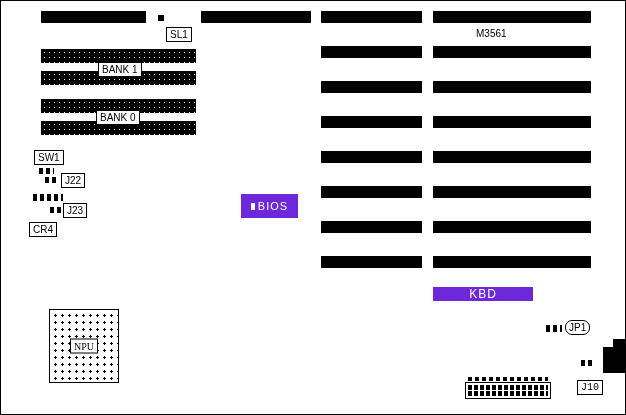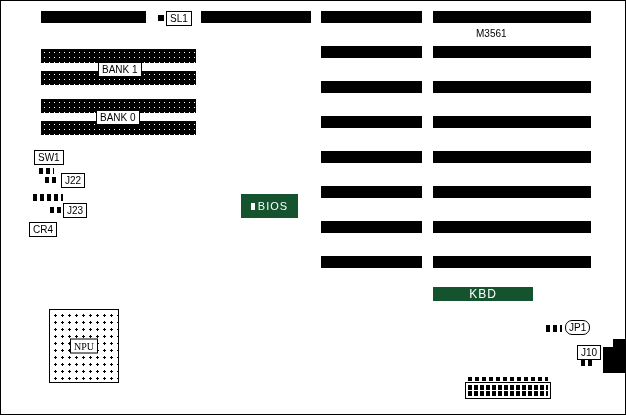--- a/index.html
+++ b/index.html
@@ -27,21 +27,21 @@
 
   .label-box {
     position:absolute; border:1px solid #000; background:#fff;
     font-size:10px; line-height:11px; padding:1px 3px; white-space:nowrap;
   }
   .pin-row {
     position:absolute; height:6px;
     background-image: repeating-linear-gradient(90deg, #000 0 4px, rgba(0,0,0,0) 4px 7px);
   }
   .chip-black {
-    position:absolute; background:#14532d; color:#fff;
+    position:absolute; background:#6d28d9; color:#fff;
     display:flex; align-items:center; justify-content:center;
     font-size:11px; letter-spacing:1px;
   }
   [data-name="bios-chip"] { left:240px; top:193px; width:57px; height:24px; }
   [data-name="kbd-bios-box"] { left:432px; top:286px; width:100px; height:14px; font-size:12px; }
   .white-notch { display:inline-block; width:4px; height:7px; background:#fff; margin-right:3px; }
 
   [data-name="npu-socket"] {
     position:absolute; left:48px; top:308px; width:68px; height:72px;
     border:1px solid #000;
@@ -66,21 +66,21 @@
   .din-step { position:absolute; left:612px; top:338px; width:12px; height:10px; background:#000; }
   .sq-marker { position:absolute; width:6px; height:6px; background:#000; }
 </style>
 </head>
 <body>
 
 <div class="board" data-name="motherboard-diagram">
 
   <div class="bar" data-name="cache-slot-bar" style="left:40px; top:10px; width:105px;"></div>
   <div class="sq-marker" data-name="sl1-marker" style="left:157px; top:14px;"></div>
-  <div class="label-box" data-name="sl1-label" style="left:165px; top:10px;text-align:center;">SL1</div>
+  <div class="label-box" data-name="sl1-label" style="left:165px; top:26px;text-align:center;">SL1</div>
   <div class="bar" data-name="cache-slot-bar2" style="left:200px; top:10px; width:110px;"></div>
 
   <div class="slot-col" data-name="slot-column-left">
       <div class="slot" data-name="expansion-slot"></div>
       <div class="slot" data-name="expansion-slot"></div>
       <div class="slot" data-name="expansion-slot"></div>
       <div class="slot" data-name="expansion-slot"></div>
       <div class="slot" data-name="expansion-slot"></div>
       <div class="slot" data-name="expansion-slot"></div>
       <div class="slot" data-name="expansion-slot"></div>
@@ -134,21 +134,21 @@
     <span data-name="kbd-label">KBD</span>
   </div>
 
   <div class="pin-row" data-name="jp1-pins" style="left:545px; top:324px; width:16px; height:7px;"></div>
   <div class="label-box" data-name="jp1-label" style="left:564px; top:319px;border-radius:7px;">JP1</div>
 
   <div class="din-step" data-name="keyboard-connector-step"></div>
   <div class="din-main" data-name="keyboard-connector"></div>
 
   <div class="pin-row" data-name="j10-pins" style="left:580px; top:359px; width:12px;"></div>
-  <div class="label-box" data-name="j10-label" style="left:576px; top:344px;">J10</div>
+  <div class="label-box" data-name="j10-label" style="left:576px; top:379px;font-family:Liberation Mono, monospace;">J10</div>
 
   <div class="pin-row" data-name="pin-header-ticks" style="left:467px; top:376px; width:80px; height:4px;"></div>
   <div data-name="pin-header-block">
     <div class="hdr-row top" data-name="pin-header-row-top"></div>
     <div class="hdr-row bottom" data-name="pin-header-row-bottom"></div>
   </div>
 
 </div>
 
 </body></html>

